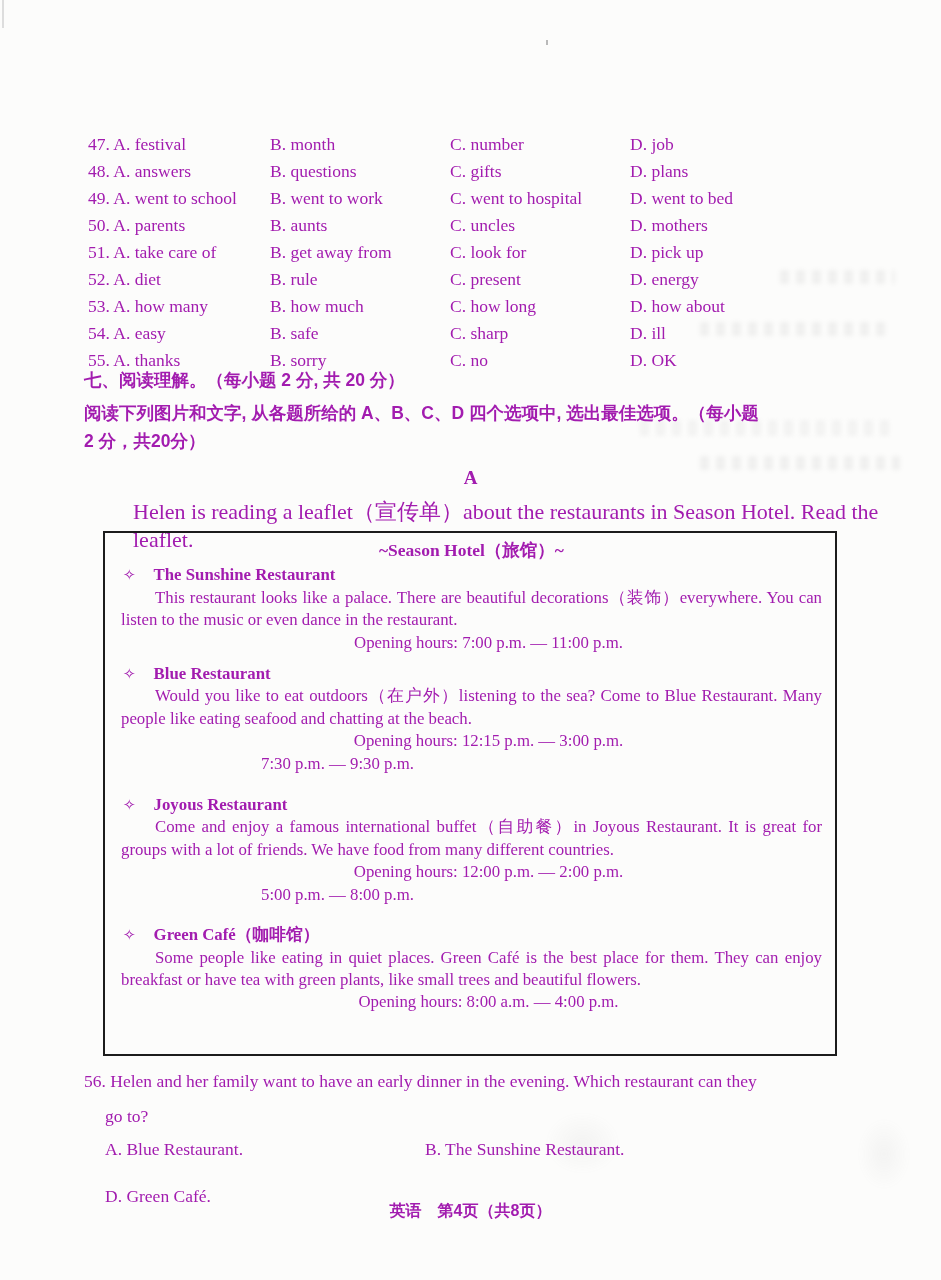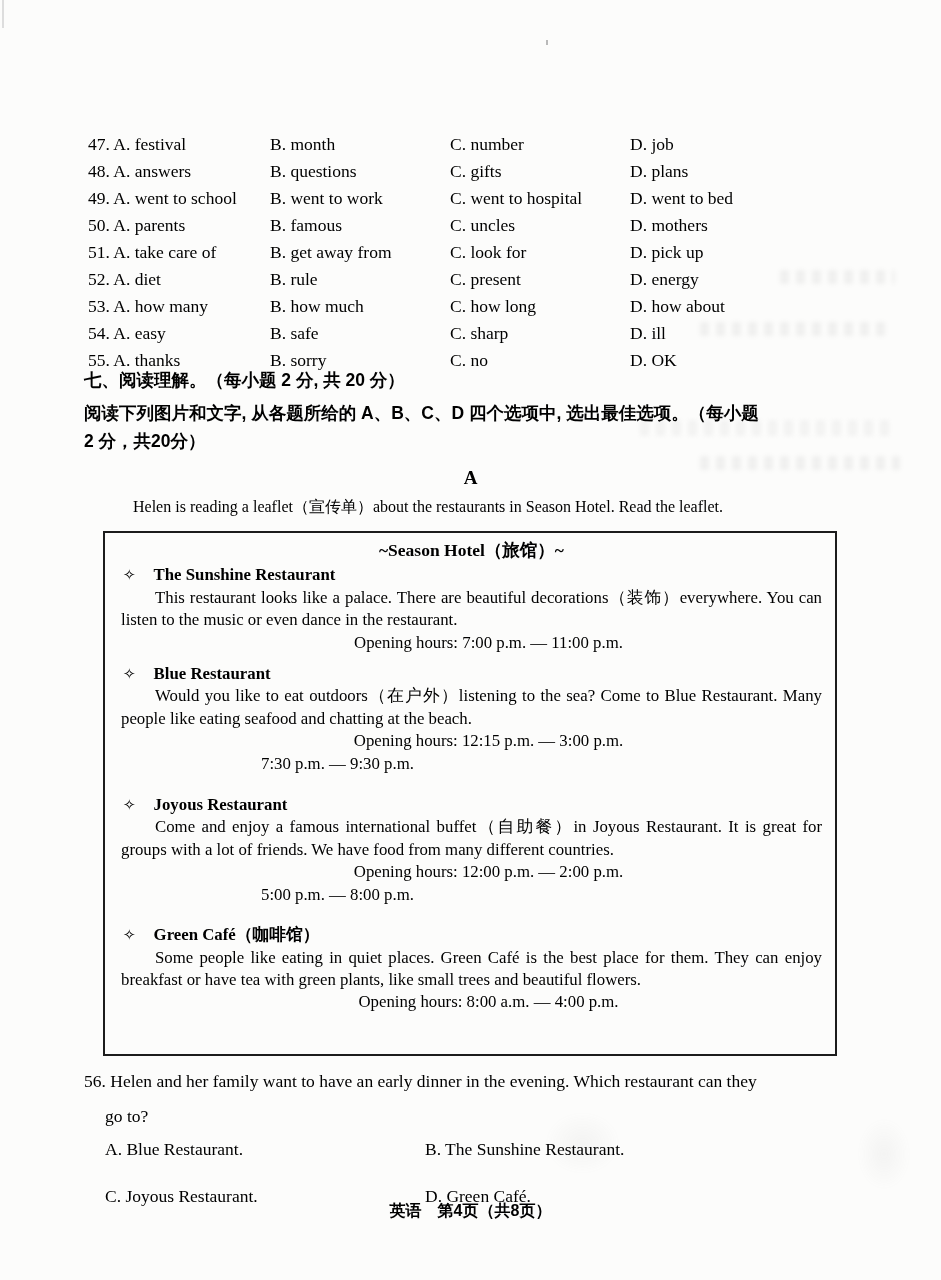--- a/index.html
+++ b/index.html
@@ -1,34 +1,34 @@
 <!DOCTYPE html>
 <html><head>
 <meta charset="utf-8">
 <style>
   html,body { margin:0; padding:0; background:#ffffff; }
   .page {
     position:relative; width:941px; height:1280px; overflow:hidden;
-    background:#fcfcfb; color:#000000;
+    background:#fcfcfb; color:#a21caf;
     font-family:"Liberation Serif","DejaVu Serif",serif;
   }
   
   .options-grid {
     position:absolute; left:88px; top:131px; width:810px;
     display:grid; grid-template-columns:182px 180px 180px auto;
     font-size:17.5px; line-height:27px;
   }
   
   .cn { font-family:"Liberation Sans","DejaVu Sans",sans-serif; font-weight:700; }
   .sec-heading  { position:absolute; left:84px; top:368px; font-size:17.5px; }
   .instr-line1  { position:absolute; left:84px; top:401px; font-size:17.5px; }
   .instr-line2  { position:absolute; left:84px; top:429px; font-size:17.5px; }
   .part-label   { position:absolute; left:0; top:467px; width:100%; text-align:center;
                   font-weight:700; font-size:19px; }
-  .intro        { position:absolute; left:133px; top:497px; font-size:16px; }
+  .intro        { position:absolute; left:133px; top:497px; font-size:22px; }
   
   .leaflet {
     position:absolute; left:103px; top:531px; width:734px; height:525px;
     box-sizing:border-box; border:2px solid #1c1c1c; background:transparent;
     padding:6px 13px 0 16px; font-size:16.8px; line-height:22.4px;
   }
   .leaflet-title { text-align:center; font-weight:700; font-size:17.5px; margin-bottom:3px; }
   .lead-line { text-indent:34px; }
   .bullet-row { display:flex; align-items:baseline; }
   .star { margin-left:2px; font-size:15px; }
@@ -74,21 +74,21 @@
     <div>D. job</div>
     <div>48. A. answers</div>
     <div>B. questions</div>
     <div>C. gifts</div>
     <div>D. plans</div>
     <div>49. A. went to school</div>
     <div>B. went to work</div>
     <div>C. went to hospital</div>
     <div>D. went to bed</div>
     <div>50. A. parents</div>
-    <div>B. famous</div>
+    <div>B. aunts</div>
     <div>C. uncles</div>
     <div>D. mothers</div>
     <div>51. A. take care of</div>
     <div>B. get away from</div>
     <div>C. look for</div>
     <div>D. pick up</div>
     <div>52. A. diet</div>
     <div>B. rule</div>
     <div>C. present</div>
     <div>D. energy</div>
@@ -154,20 +154,19 @@
       <div class="hours1"><span>Opening hours:</span> <span>8:00 a.m. — 4:00 p.m.</span></div>
     </div>
   </div>
 
   <div class="q56">
     <div>56. Helen and her family want to have an early dinner in the evening. Which restaurant can they</div>
     <div class="q56-line2">go to?</div>
     <div class="q56-options">
       <div>A. Blue Restaurant.</div>
       <div>B. The Sunshine Restaurant.</div>
-      <div>C. Joyous Restaurant.</div>
       <div>D. Green Café.</div>
     </div>
   </div>
 
   <div class="cn footer">英语　第4页（共8页）</div>
 
 </div>
 
 </body></html>

